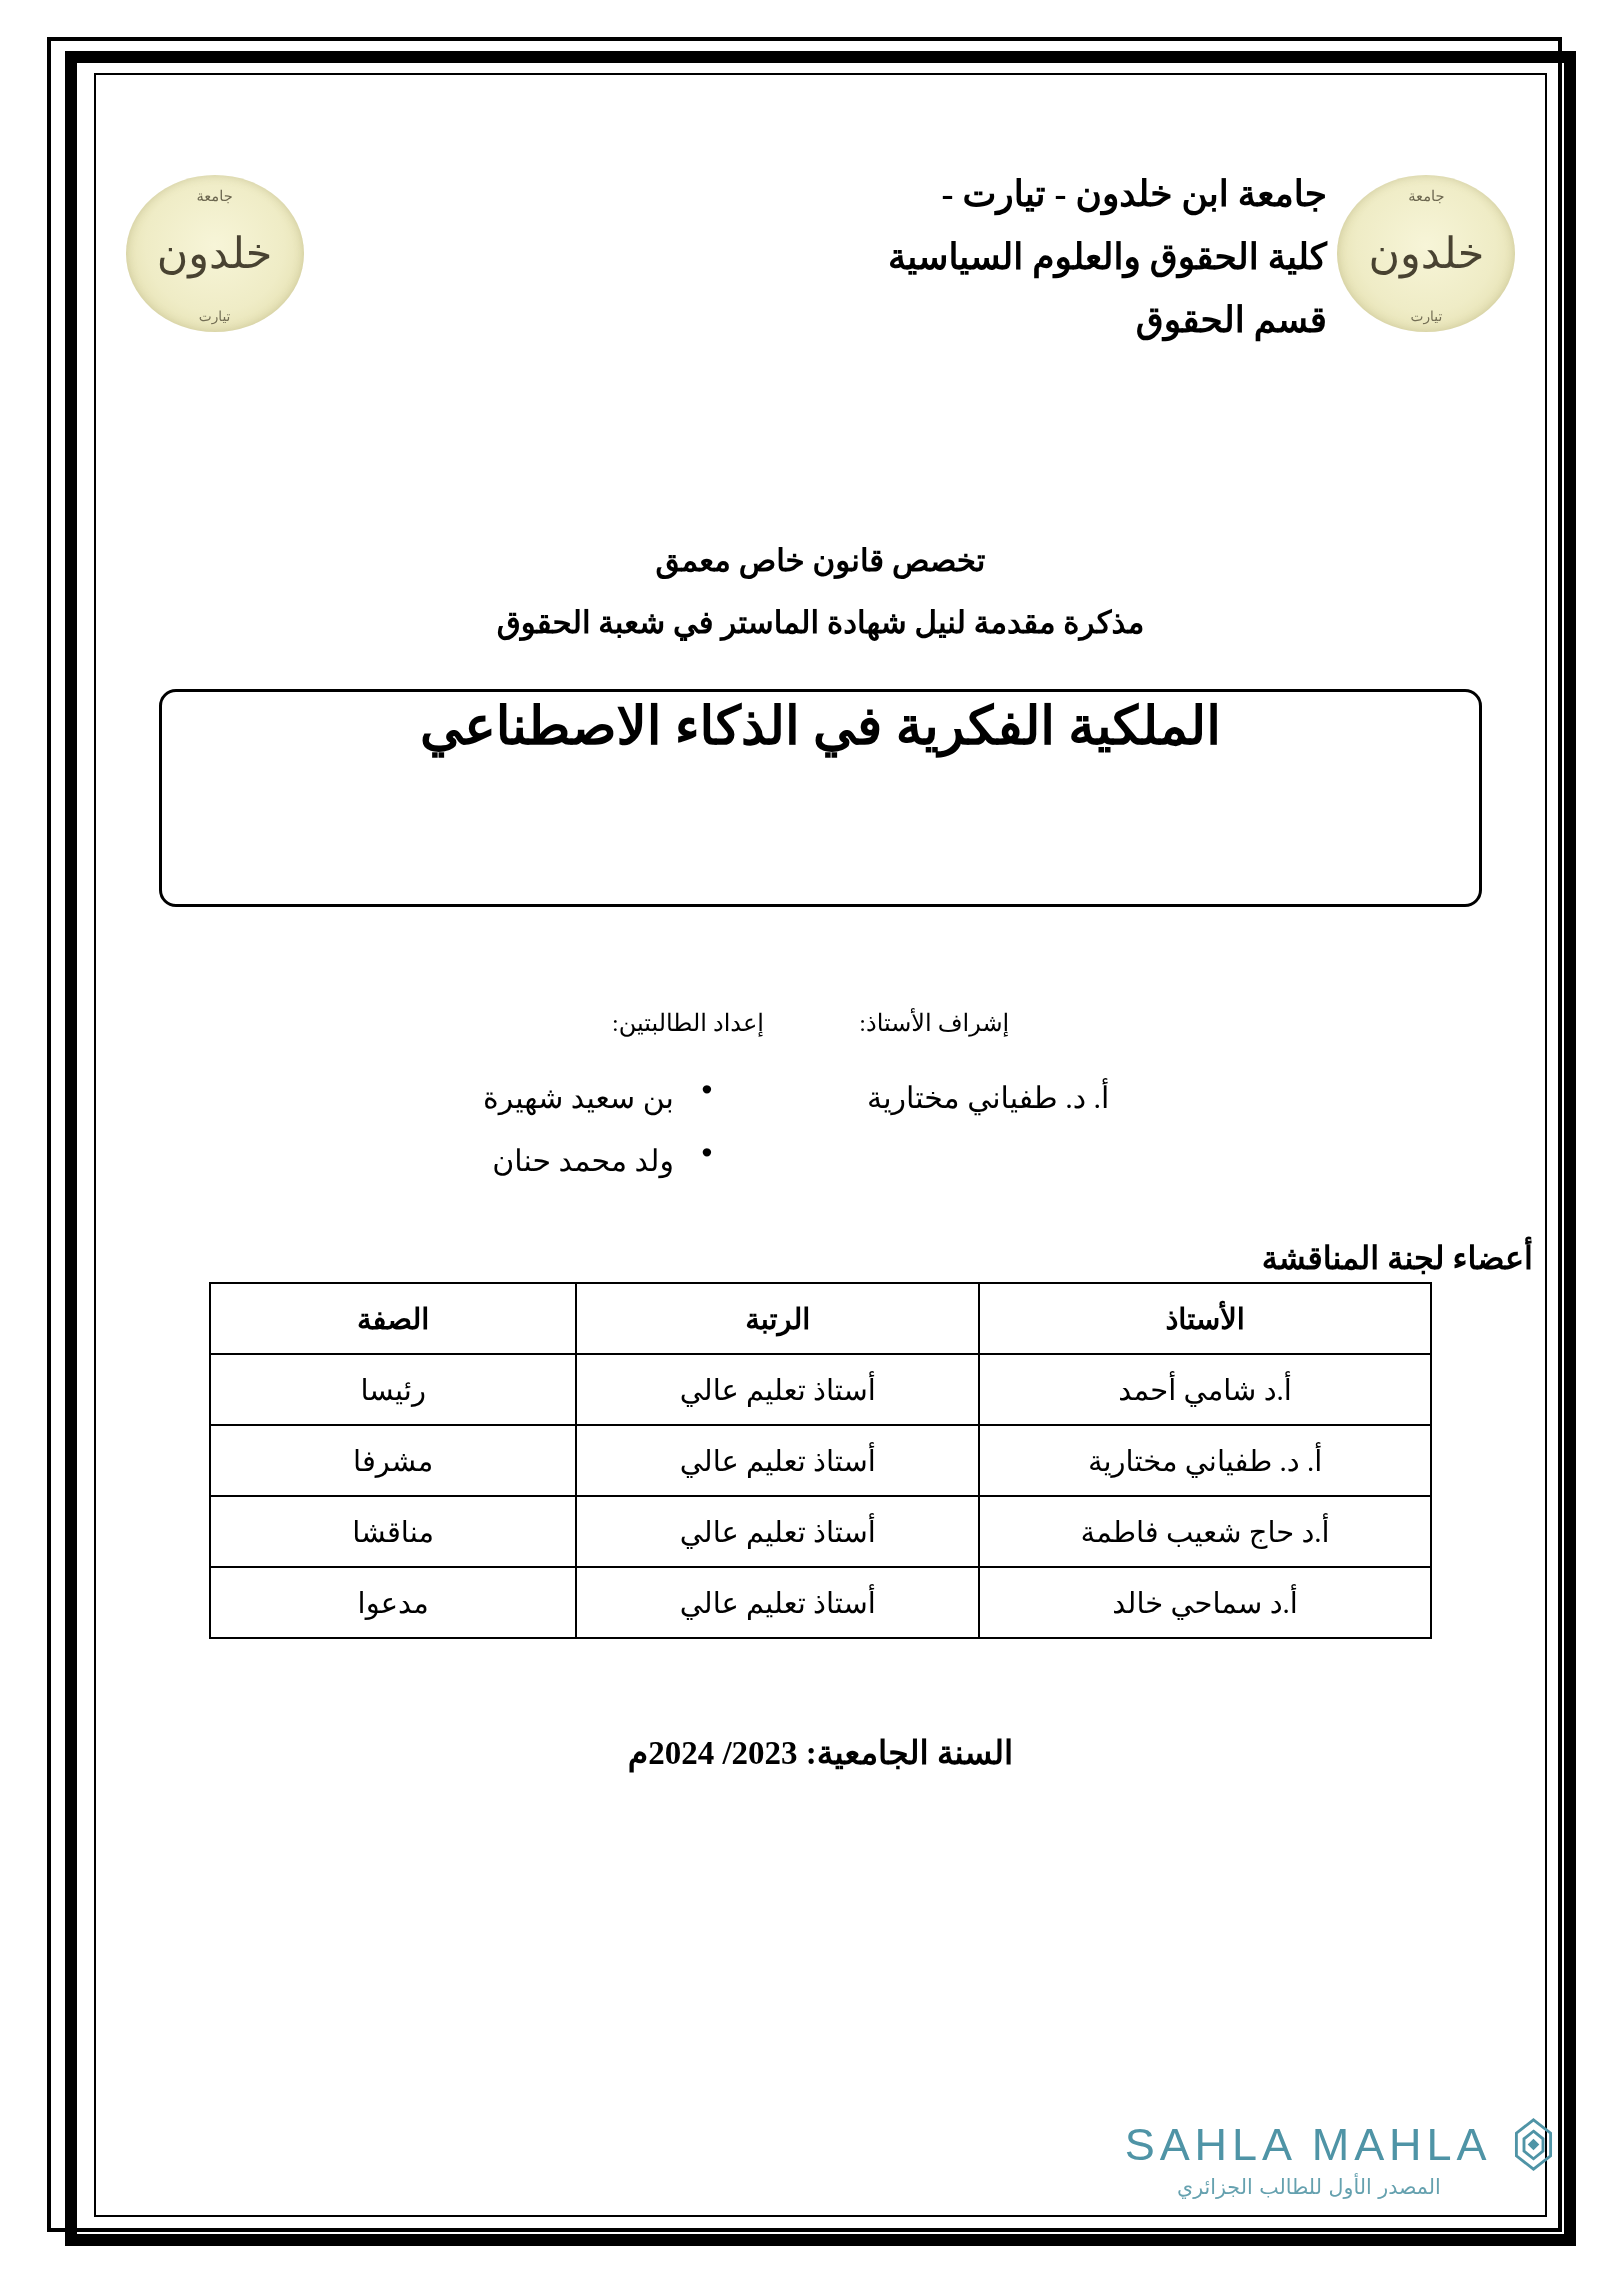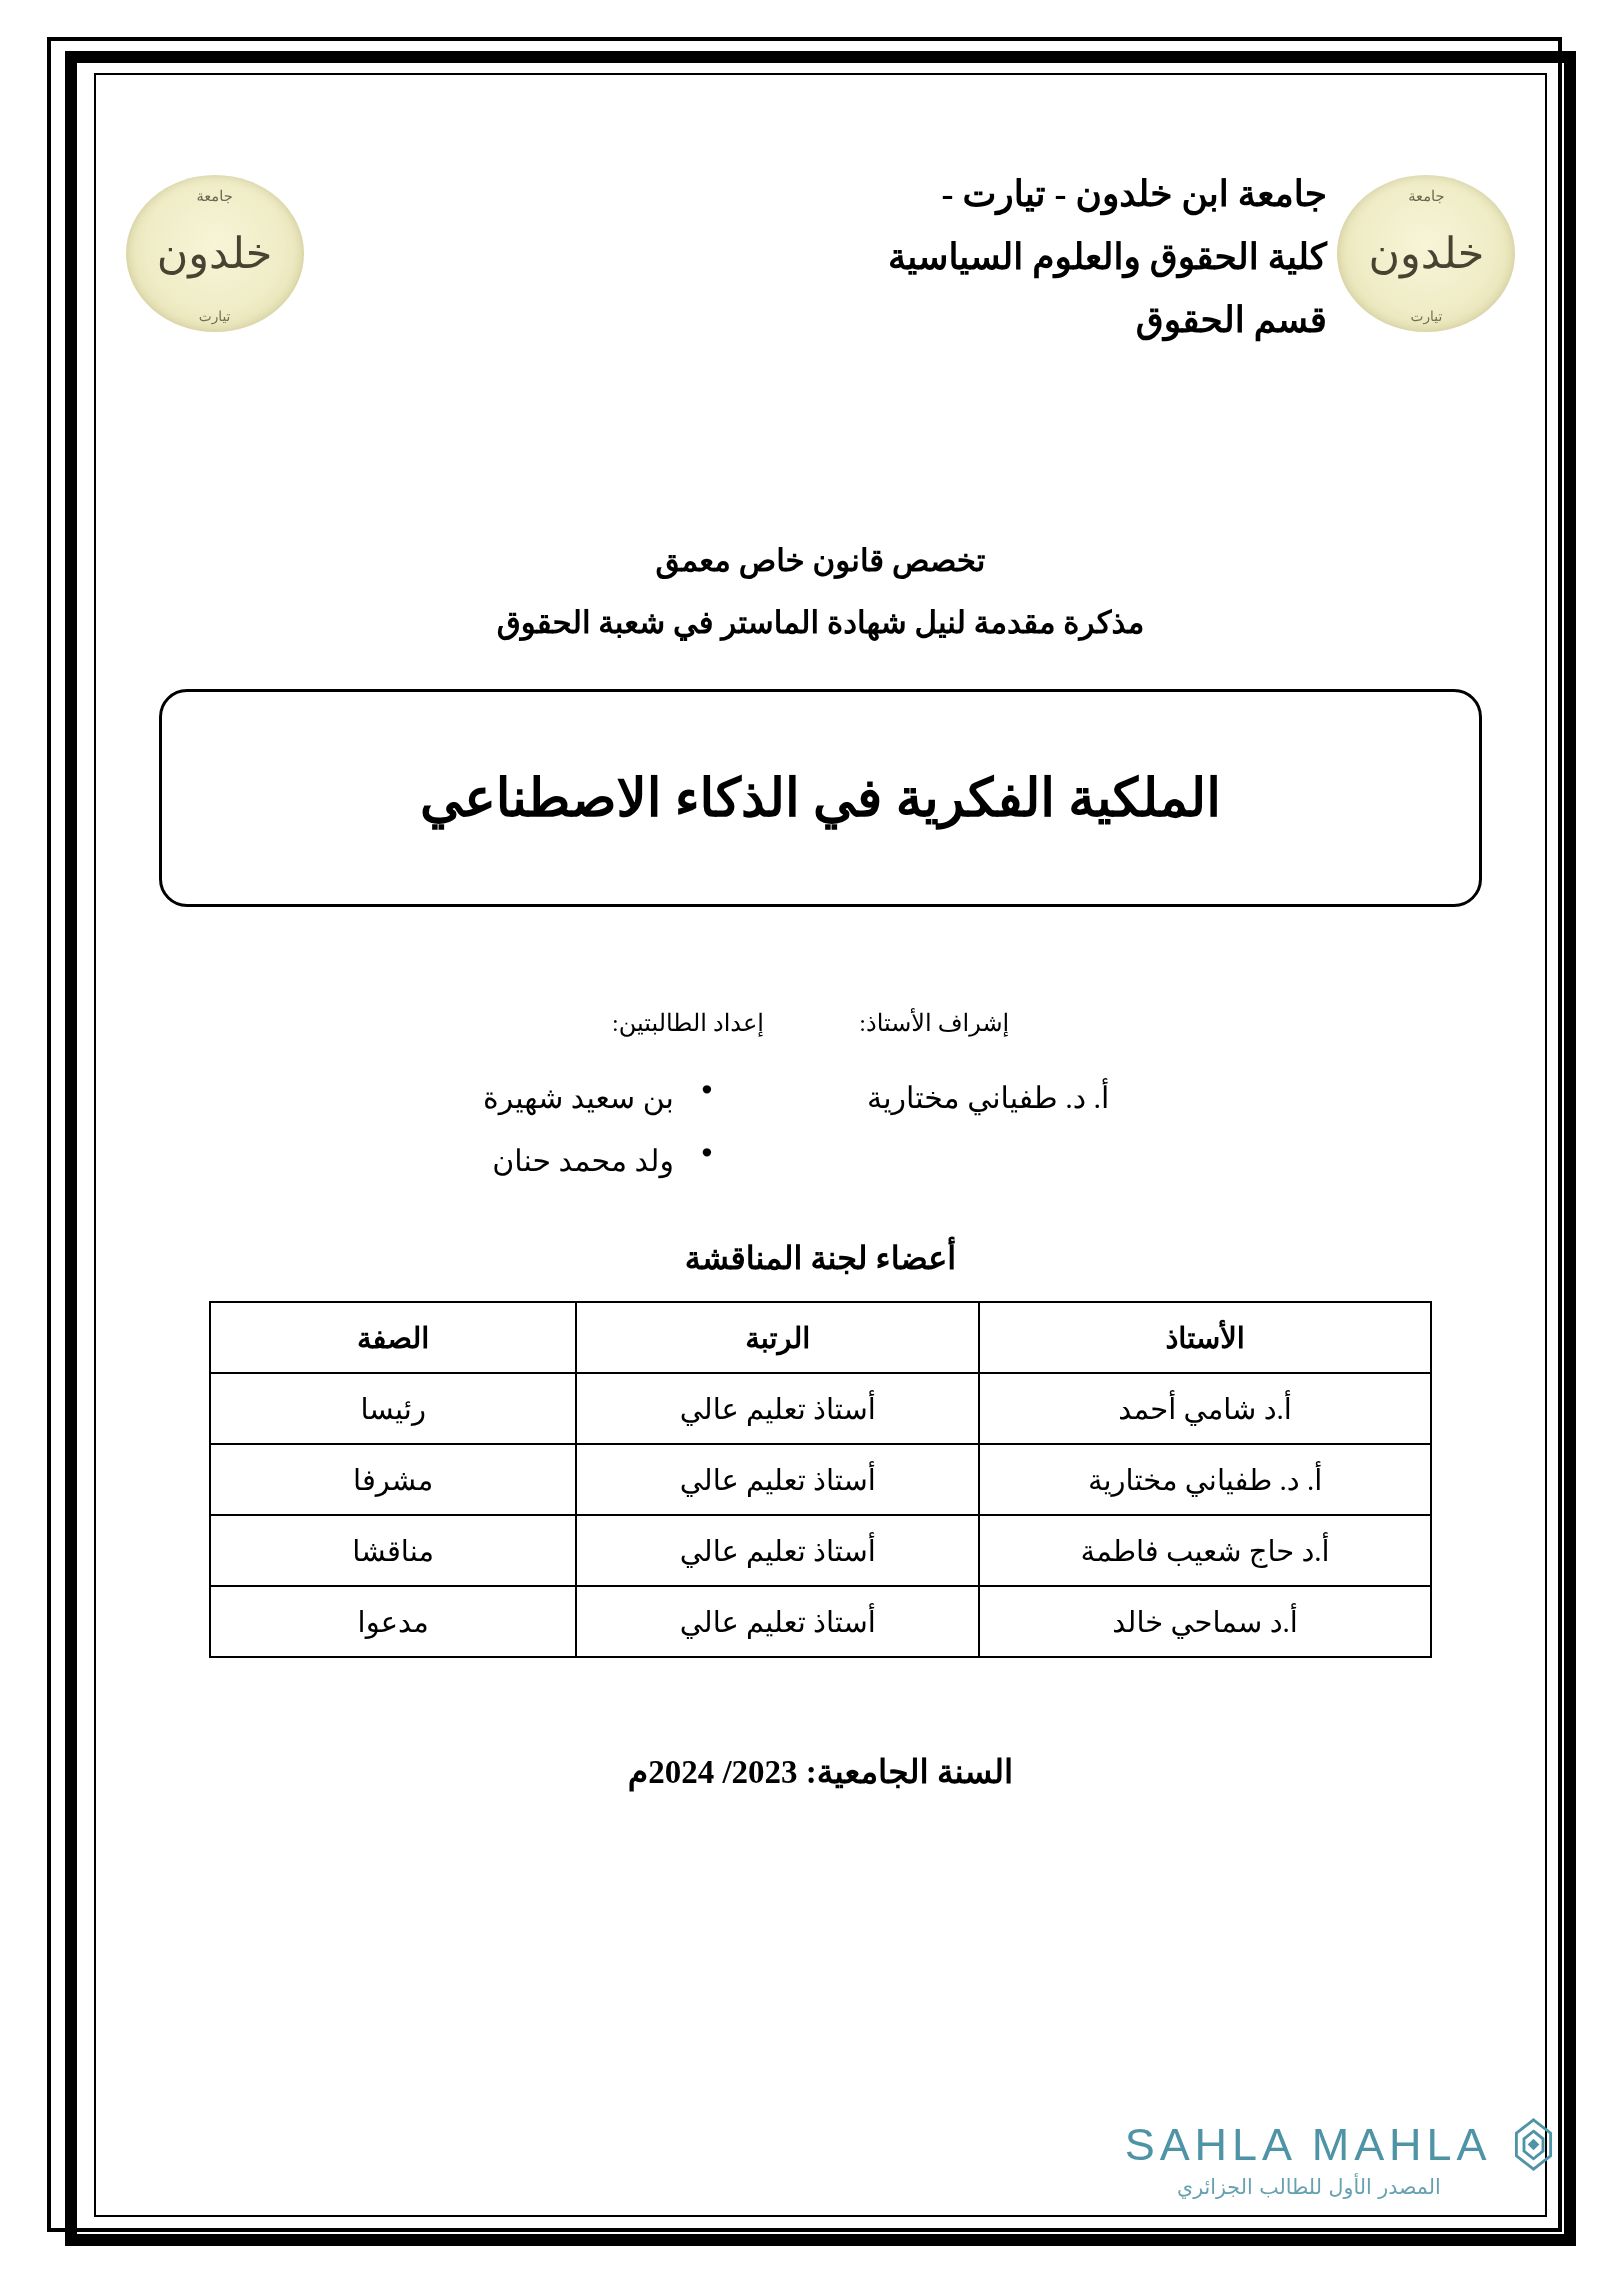--- a/index.html
+++ b/index.html
@@ -136,24 +136,24 @@
   .degree-block .line {
     font-size: 31px;
     font-weight: bold;
     line-height: 2.0;
   }
 
   
   .title-box {
     margin: 35px 51px 0 51px;
     border: 3.9px solid #000;
-    border-radius: 28px;
+    border-radius: 17px;
     height: 218px;
     display: flex;
-    align-items: center;
+    align-items: flex-start;
     justify-content: center;
     box-sizing: border-box;
     padding: 0 23.5px;
   }
   .title-box .title-text {
     font-size: 53px;
     font-weight: bold;
     text-align: center;
     line-height: 1.3;
   }
@@ -202,25 +202,25 @@
 
   .supervisor-name {
     font-size: 30px;
     text-align: left;
     padding-left: 17.6px;
     line-height: 2.1;
   }
 
   
   .committee-heading {
-    text-align: center;
+    text-align: right;
     font-size: 32px;
     font-weight: bold;
     margin-top: 47px;
-    margin-bottom: 24px;
+    margin-bottom: 5px;
   }
 
   table.committee {
     border-collapse: collapse;
     margin: 0 auto;
     width: 1223px;
     table-layout: fixed;
   }
   table.committee th,
   table.committee td {

